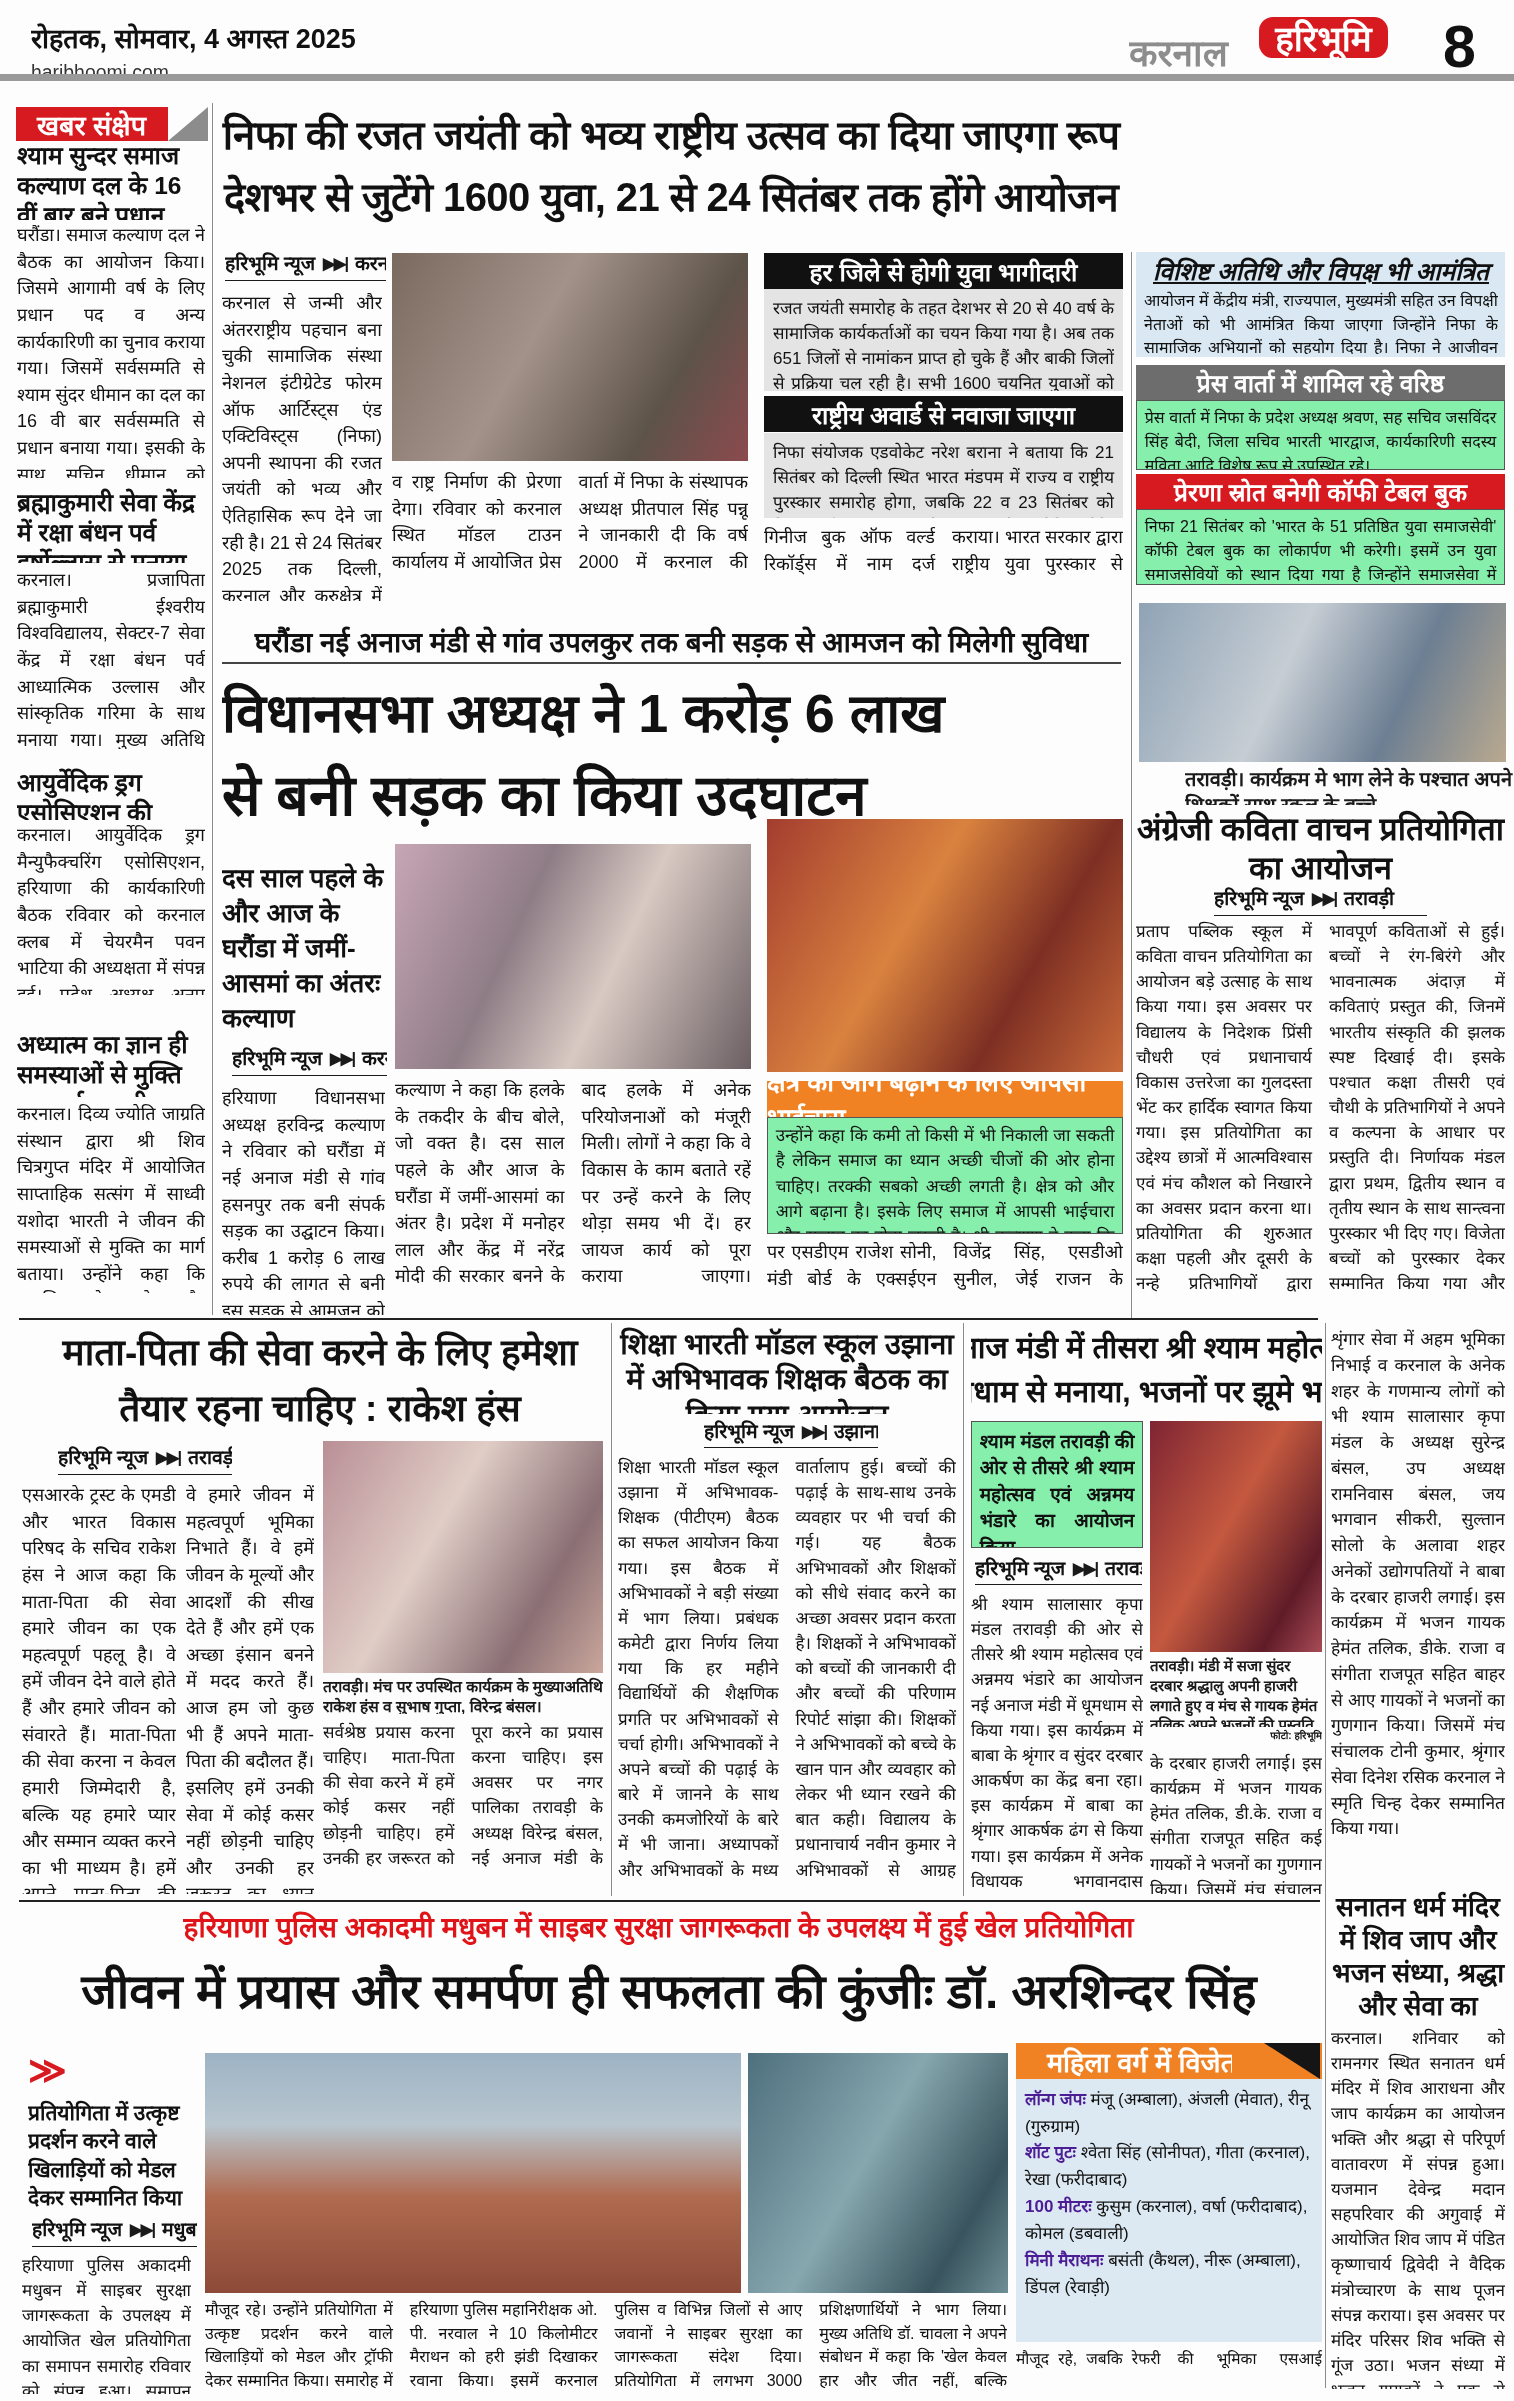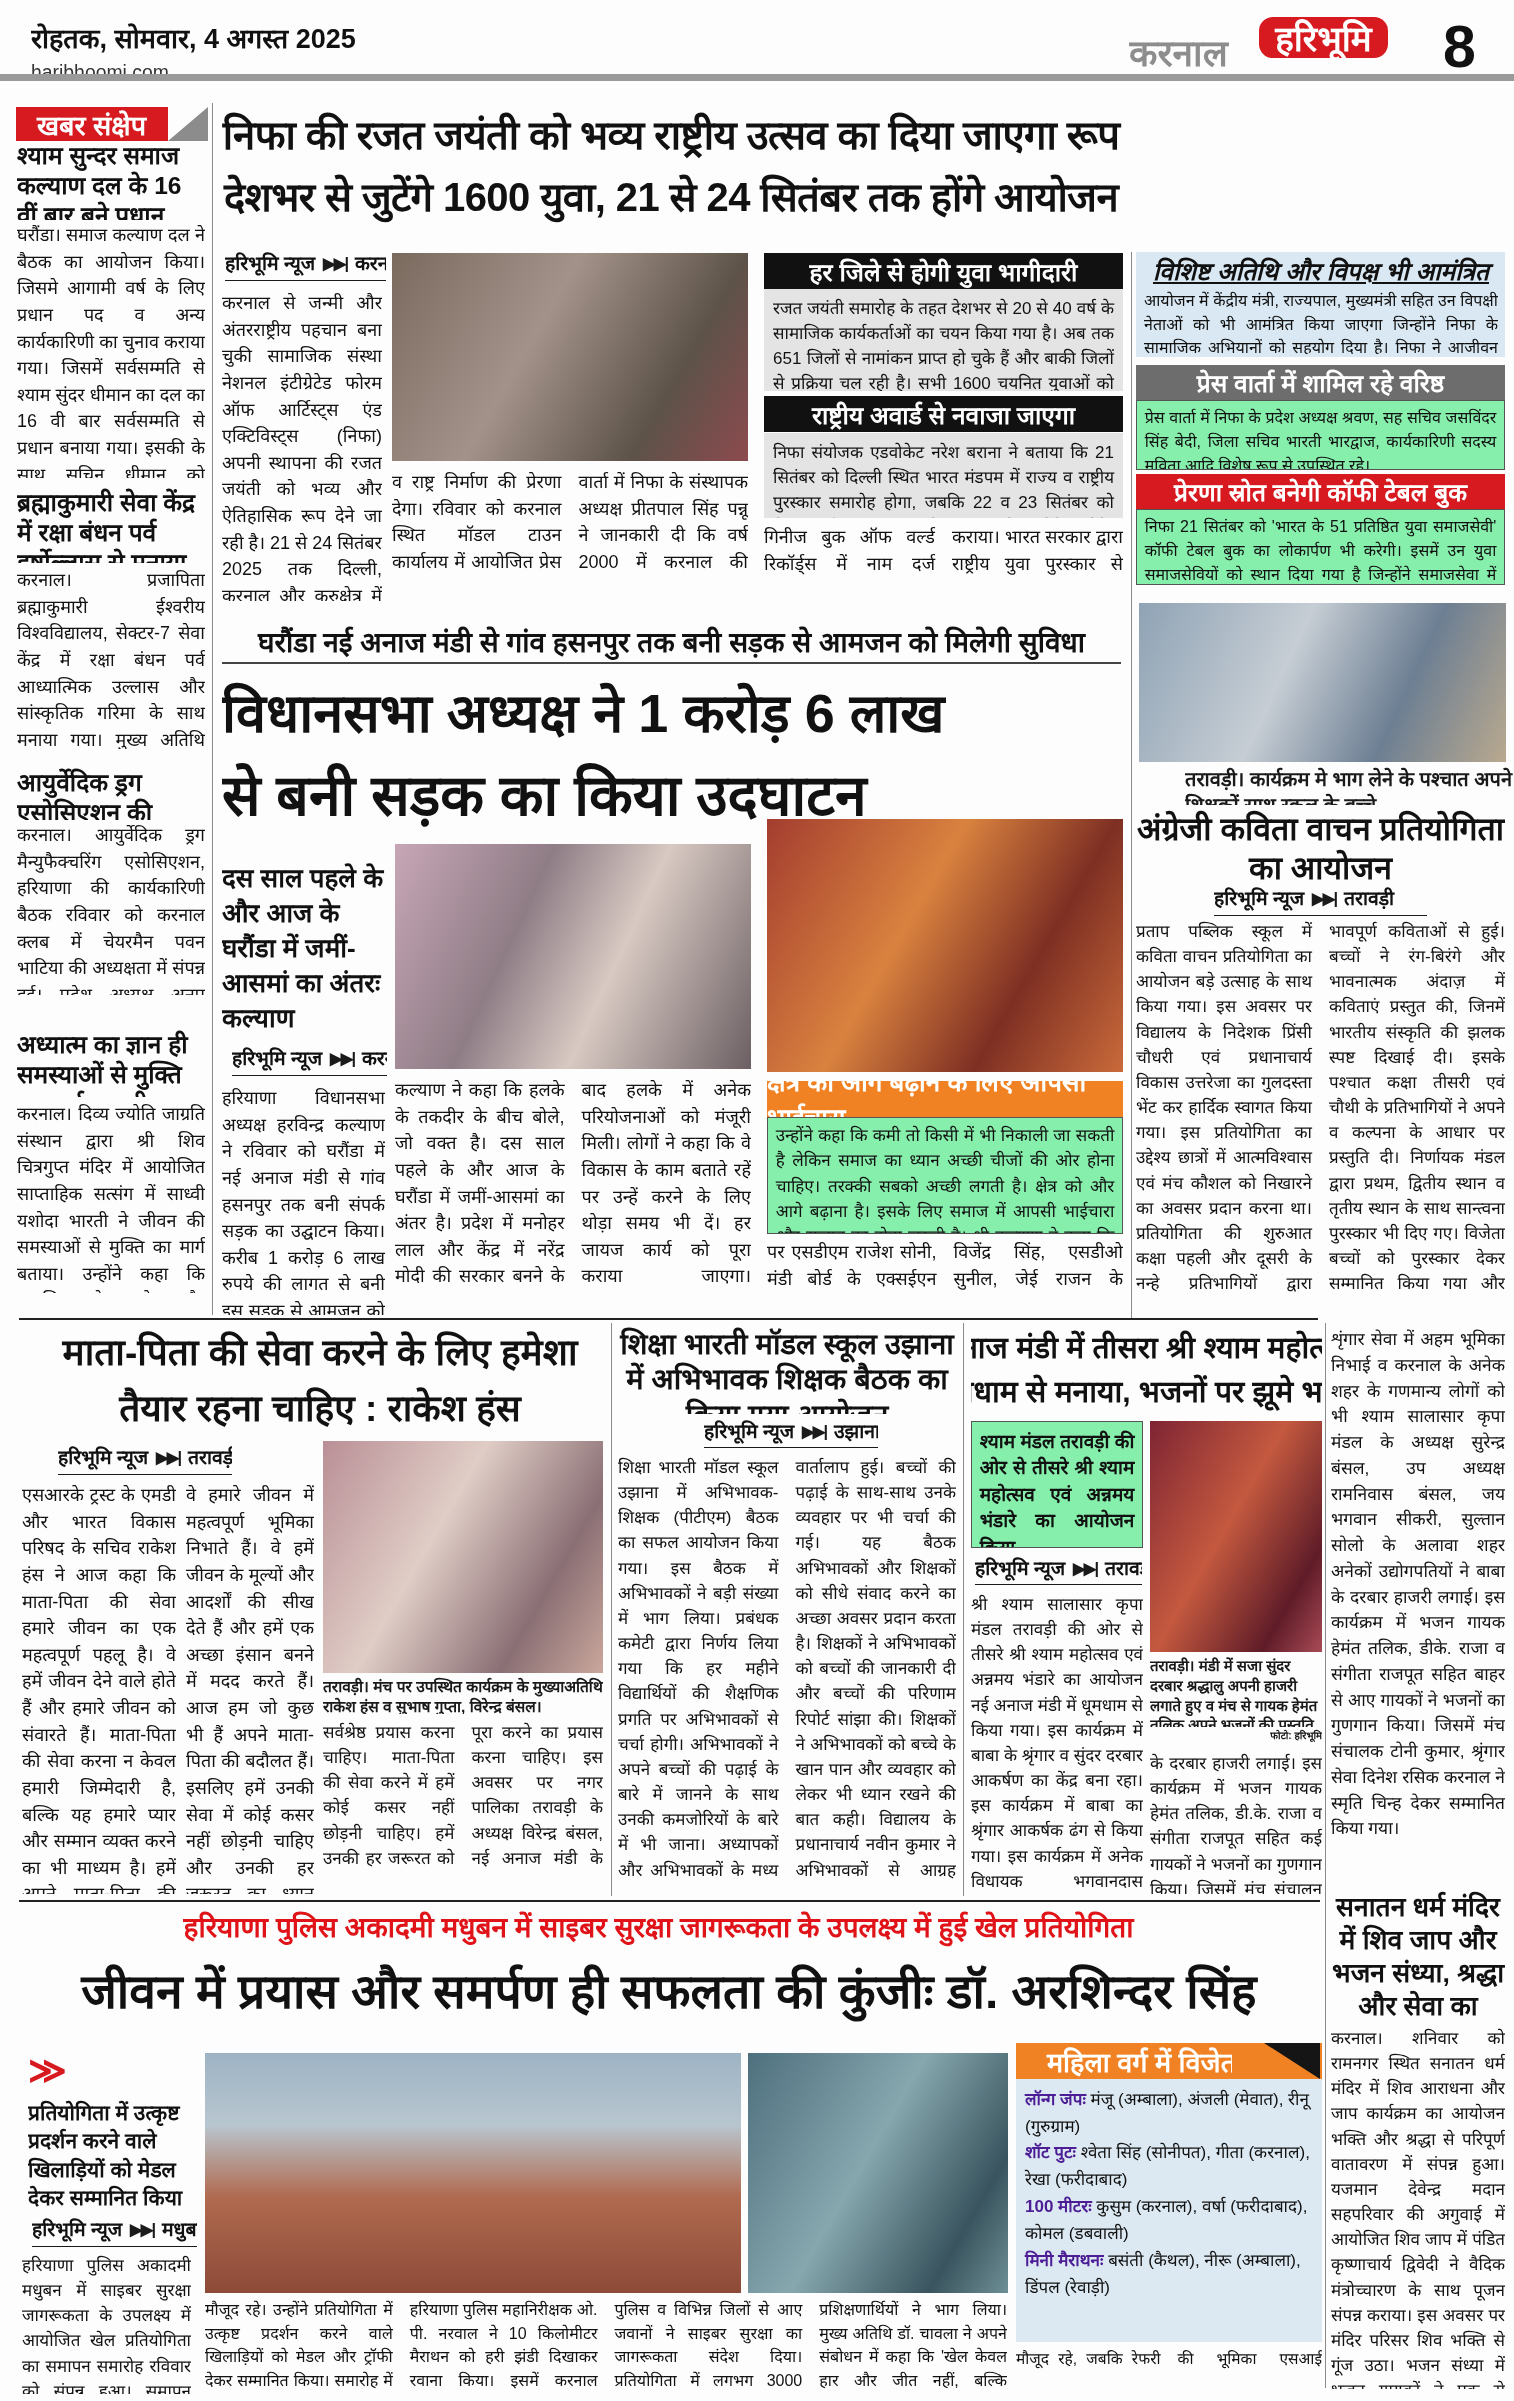--- a/index.html
+++ b/index.html
@@ -95,21 +95,21 @@
   <div class="abs p-school" style="left:1139px;top:603px;width:367px;height:159px;"></div>
   <div class="abs caption" style="left:1185px;top:766px;width:367px;height:39px;font-size:20px;">तरावड़ी। कार्यक्रम मे भाग लेने के पश्चात अपने शिक्षकों साथ स्कूल के बच्चे</div>
   <div class="abs hd ctr" style="left:1136px;top:810px;width:369px;height:72px;font-size:32px;">अंग्रेजी कविता वाचन प्रतियोगिता का आयोजन</div>
   <div class="abs byline" style="left:1214px;top:886px;width:213px;height:30px;">
     <span>हरिभूमि न्यूज</span>
     <span class="chev"></span>
     <span>तरावड़ी</span>
   </div>
   <div class="abs body-text jt cols2" style="left:1136px;top:919px;width:369px;height:396px;font-size:17px;">प्रताप पब्लिक स्कूल में कविता वाचन प्रतियोगिता का आयोजन बड़े उत्साह के साथ किया गया। इस अवसर पर विद्यालय के निदेशक प्रिंसी चौधरी एवं प्रधानाचार्य विकास उत्तरेजा का गुलदस्ता भेंट कर हार्दिक स्वागत किया गया। इस प्रतियोगिता का उद्देश्य छात्रों में आत्मविश्वास एवं मंच कौशल को निखारने का अवसर प्रदान करना था। प्रतियोगिता की शुरुआत कक्षा पहली और दूसरी के नन्हे प्रतिभागियों द्वारा भावपूर्ण कविताओं से हुई। बच्चों ने रंग-बिरंगे और भावनात्मक अंदाज़ में कविताएं प्रस्तुत की, जिनमें भारतीय संस्कृति की झलक स्पष्ट दिखाई दी। इसके पश्चात कक्षा तीसरी एवं चौथी के प्रतिभागियों ने अपने व कल्पना के आधार पर प्रस्तुति दी। निर्णायक मंडल द्वारा प्रथम, द्वितीय स्थान व तृतीय स्थान के साथ सान्त्वना पुरस्कार भी दिए गए। विजेता बच्चों को पुरस्कार देकर सम्मानित किया गया और उनके प्रतिभागियों ने च्च्चपने व कल्पना से सभी का मन मोह लिया।</div>
 
-  <div class="abs hd line ctrline" style="left:222px;top:624px;width:899px;height:40px;font-size:28px;border-bottom:2.6px double #444;">घरौंडा नई अनाज मंडी से गांव हसनपुर तक बनी सड़क से आमजन को मिलेगी सुविधा</div>
+  <div class="abs hd line ctrline" style="left:222px;top:624px;width:899px;height:40px;font-size:28px;border-bottom:2.6px double #444;">घरौंडा नई अनाज मंडी से गांव उपलकुर तक बनी सड़क से आमजन को मिलेगी सुविधा</div>
   <div class="abs hd line" style="left:222px;top:675px;width:899px;height:77px;font-size:54px;">विधानसभा अध्यक्ष ने 1 करोड़ 6 लाख</div>
   <div class="abs hd line" style="left:222px;top:757px;width:899px;height:77px;font-size:57px;">से बनी सड़क का किया उदघाटन</div>
 
   <div class="abs hd" style="left:222px;top:861px;width:163px;height:173px;font-size:26px;line-height:1.35;">दस साल पहले के और आज के घरौंडा में जमीं-आसमां का अंतरः कल्याण</div>
   <div class="abs byline" style="left:232px;top:1046px;width:155px;height:30px;">
     <span>हरिभूमि न्यूज</span>
     <span class="chev"></span>
     <span>करनाल</span>
   </div>
   <div class="abs body-text jt" style="left:222px;top:1085px;width:163px;height:230px;font-size:18px;">हरियाणा विधानसभा अध्यक्ष हरविन्द्र कल्याण ने रविवार को घरौंडा में नई अनाज मंडी से गांव हसनपुर तक बनी संपर्क सड़क का उद्घाटन किया। करीब 1 करोड़ 6 लाख रुपये की लागत से बनी इस सड़क से आमजन को बड़ी सुविधा मिलेगी। इस मौके पर लोगों ने विधानसभा अध्यक्ष का जोरदार स्वागत किया।</div>

